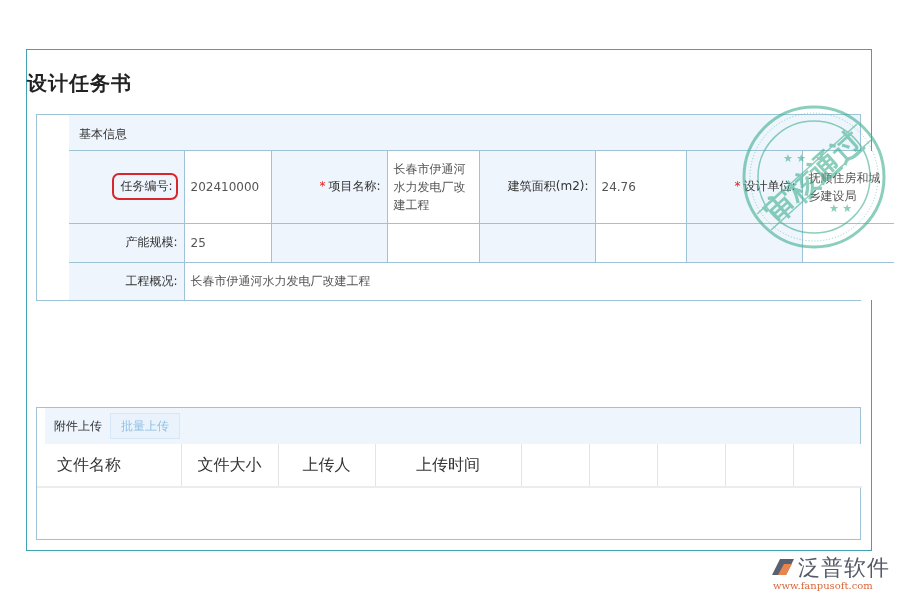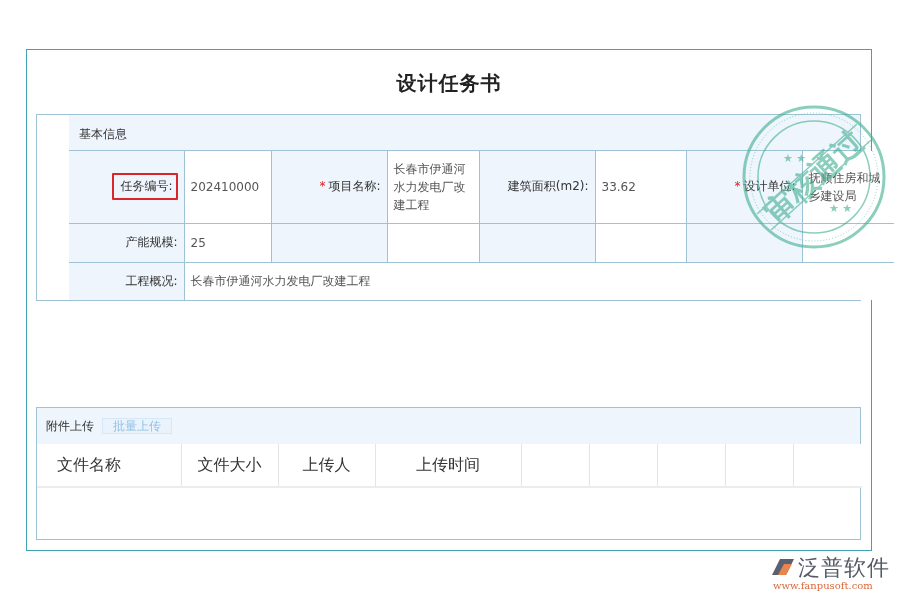--- a/index.html
+++ b/index.html
@@ -4,21 +4,21 @@
 <style>
   * { box-sizing: border-box; margin: 0; padding: 0; }
   html, body { width: 900px; height: 600px; background: #ffffff; overflow: hidden; }
   body { font-family: "DejaVu Sans", "Liberation Sans", sans-serif; color: #333; position: relative; }
 
   .frame {
     position: absolute; left: 26px; top: 49px; width: 846px; height: 502px;
     border: 1px solid #3fa3b5; background: #fff;
   }
   .title {
-    position: absolute; left: 0; right: 0; top: 20px; text-align: center;
+    position: absolute; left: 0; right: 0; top: 20px; text-align: left;
     font-size: 20px; font-weight: bold; color: #222; letter-spacing: 1px;
   }
 
   
   .panel {
     position: absolute; left: 9px; top: 64px; width: 825px;
     border: 1px solid #9fc3d6; background: #fff; padding-left: 32px;
   }
   .panel-header {
     height: 36px; background: #eef5fc; border-bottom: 1px solid #9fc3d6;
@@ -27,36 +27,36 @@
   table.info { border-collapse: collapse; width: 100%; table-layout: fixed; font-size: 12px; }
   table.info td { border: 1px solid #9fc3d6; padding: 0 6px; vertical-align: middle; }
   table.info tr:first-child td { border-top: none; }
   table.info td:first-child { border-left: none; }
   table.info td:last-child { border-right: none; }
   table.info tr:last-child td { border-bottom: none; }
   td.lbl { background: #eef5fc; text-align: right; color: #333; }
   td.val { background: #fff; color: #555; }
   .req { color: #e02020; margin-right: 3px; font-size: 12px; }
   .highlight-box {
-    display: inline-block; border: 2px solid #d9262a; border-radius: 1px;
+    display: inline-block; border: 2px solid #d9262a; border-radius: 7px;
     padding: 3px 3px 3px 6px;
   }
   .multiline { line-height: 18px; padding-top: 4px; padding-bottom: 4px; }
 
   
   .attach {
     position: absolute; left: 9px; top: 357px; width: 825px; height: 133px;
     border: 1px solid #9fc3d6; background: #fff;
   }
   .attach-header {
     height: 36px; background: #eef5fc; display: flex; align-items: center; padding-left: 9px;
-    font-size: 12px; color: #333;
+    font-size: 12px; color: #333; margin-left: 8px;
   }
   .batch-btn {
-    margin-left: 8px; height: 16px; padding: 0 10px; border: 1px solid #d6e8f7;
+    margin-left: 8px; height: 26px; padding: 0 10px; border: 1px solid #d6e8f7;
     background: #eaf3fb; color: #8fc1e6; border-radius: 0; font-size: 12px;
     display: flex; align-items: center; cursor: pointer;
   }
   table.files { border-collapse: collapse; width: 100%; table-layout: fixed; font-size: 16px; }
   table.files th {
     height: 43px; font-weight: normal; color: #333; border-right: 1px solid #e4e4e4;
     border-bottom: 2px solid #ececec; background: #fff;
   }
   table.files th:last-child { border-right: none; }
   .th-left { text-align: left; padding-left: 20px; }
@@ -94,21 +94,21 @@
       </colgroup>
       <tbody>
           <tr style="height:72px">
         <td class="lbl">
           <span class="highlight-box">任务编号:</span>
         </td>
         <td class="val">202410000</td>
         <td class="lbl"><span class="req">*</span><span>项目名称:</span></td>
         <td class="val multiline">长春市伊通河水力发电厂改建工程</td>
         <td class="lbl">建筑面积(m2):</td>
-        <td class="val">33.62</td>
+        <td class="val">24.76</td>
         <td class="lbl"><span class="req">*</span><span>设计单位:</span></td>
         <td class="val multiline">抚顺住房和城乡建设局</td>
       </tr>
       <tr style="height:39px">
         <td class="lbl">产能规模:</td>
         <td class="val">25</td>
         <td class="lbl"></td>
         <td class="val"></td>
         <td class="lbl"></td>
         <td class="val"></td>

